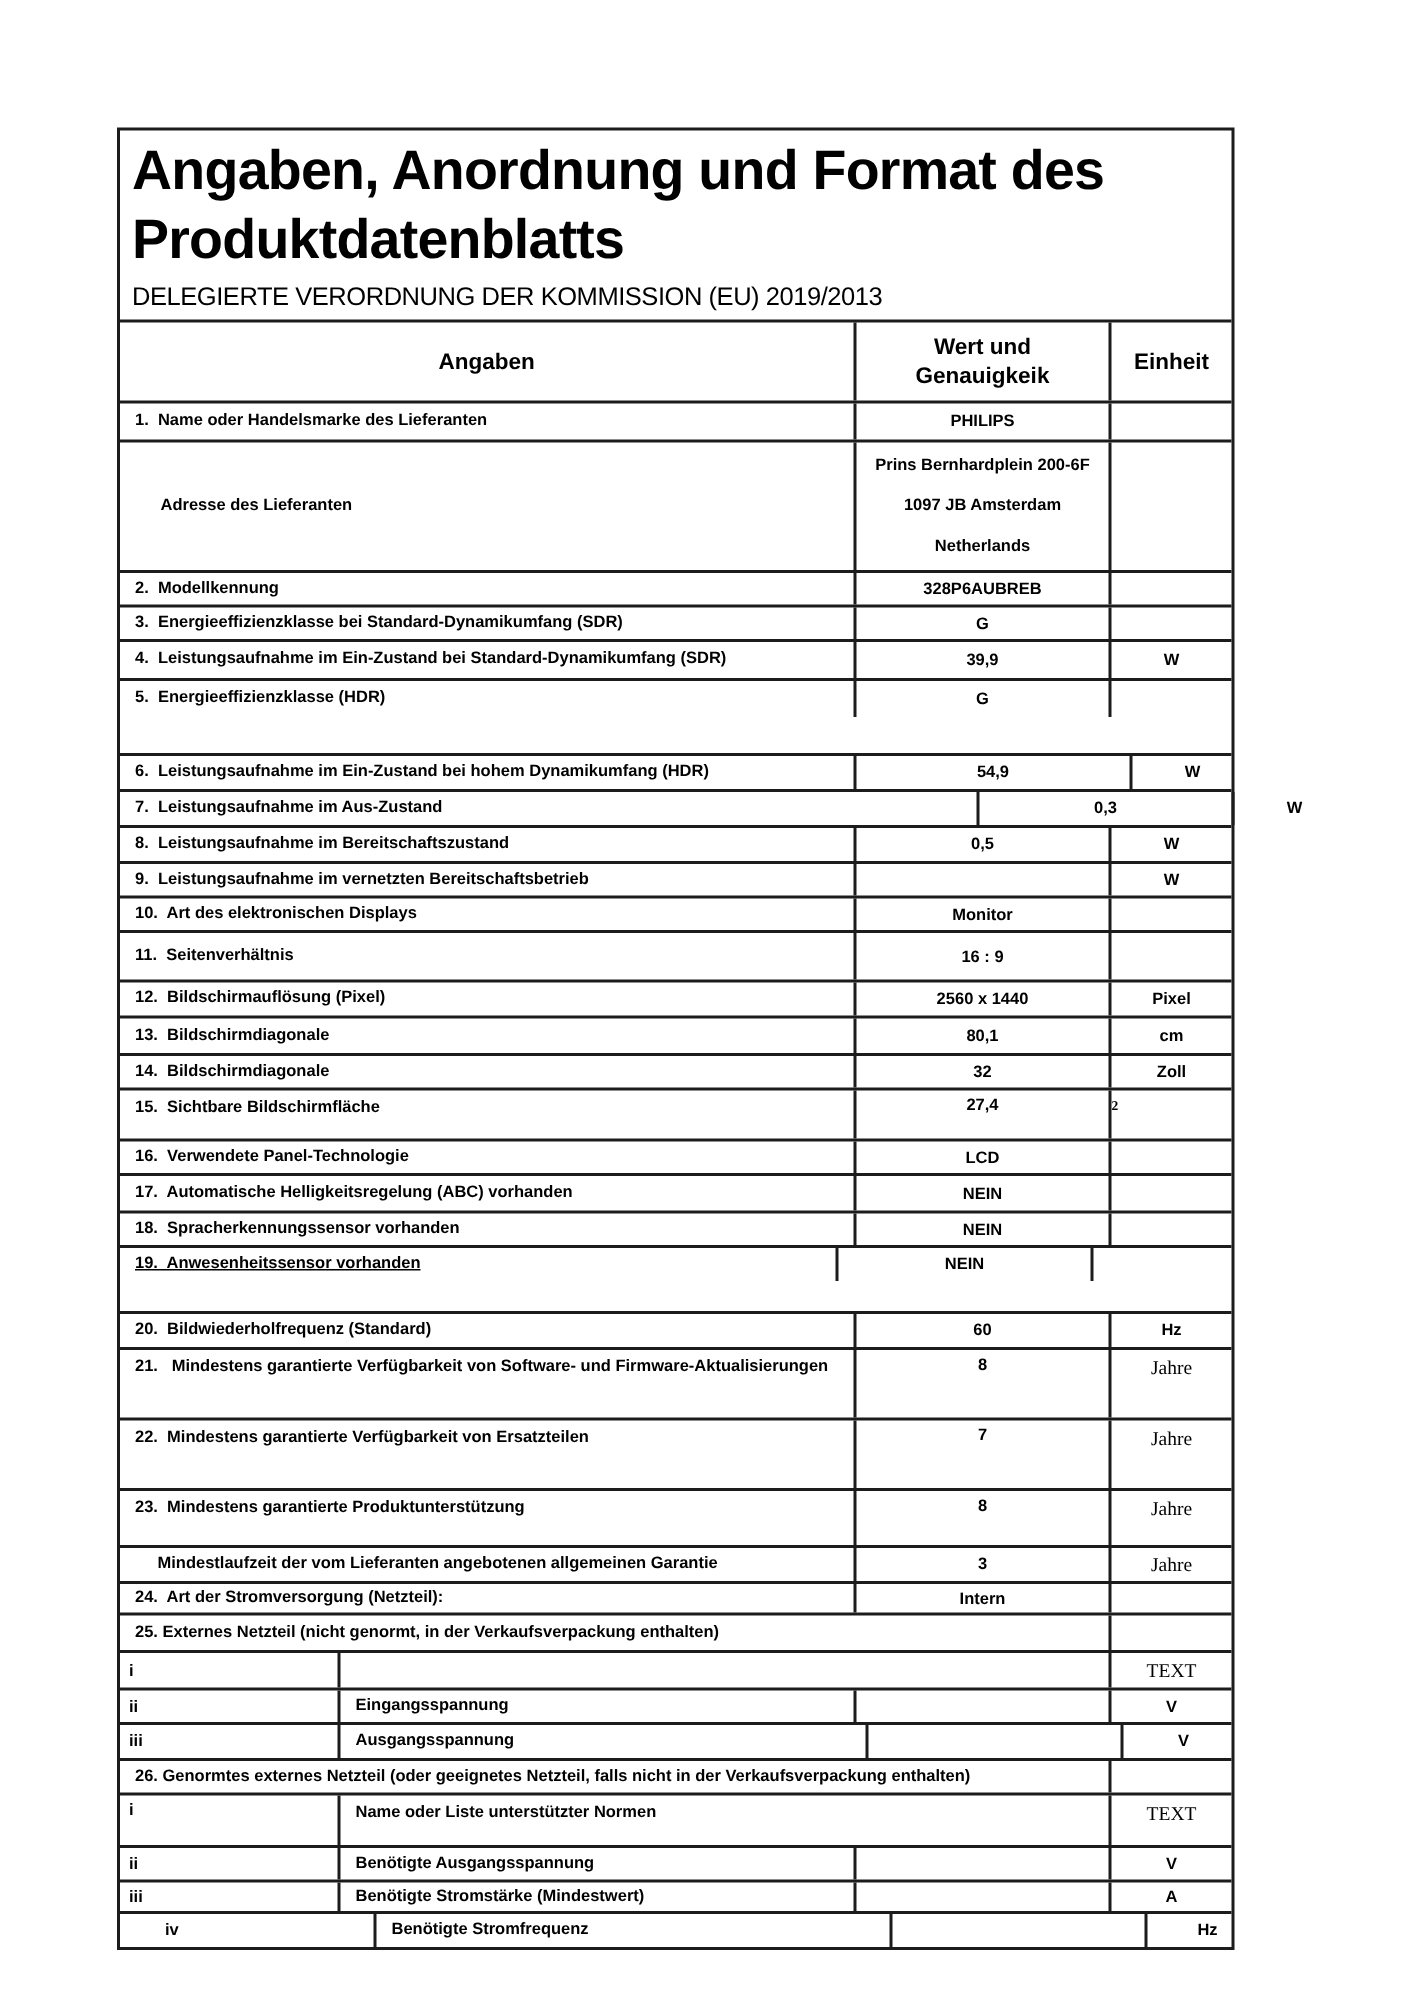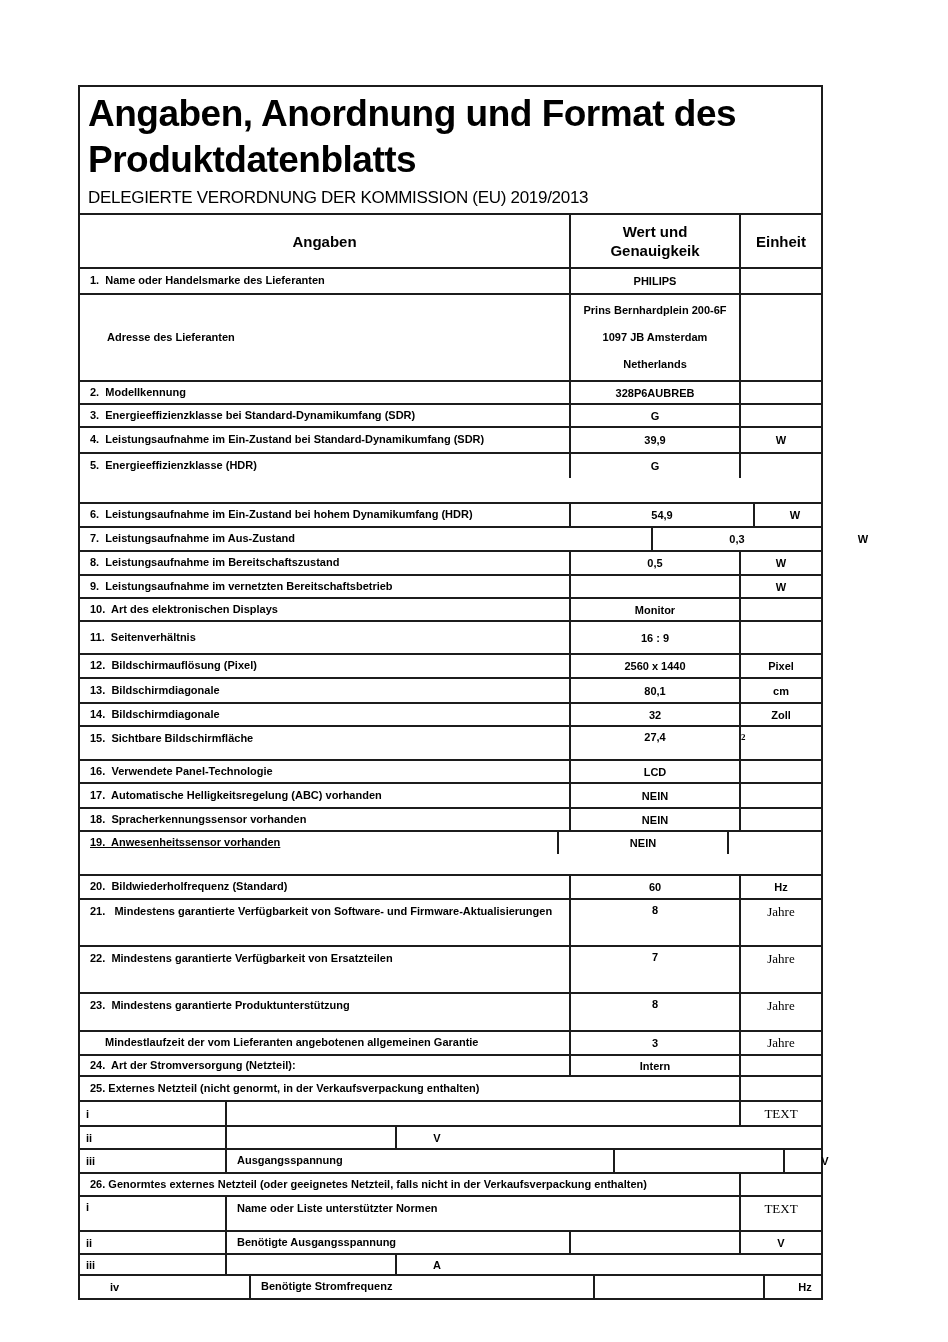--- a/index.html
+++ b/index.html
@@ -197,46 +197,48 @@
         <div class="c lab" style="width: 659px;">25. Externes Netzteil (nicht genormt, in der Verkaufsverpackung enthalten)</div>
         <div class="c unit" style="width: 82px;"></div>
       </div>
       <div class="trow" style="height: 25px;">
         <div class="c num" style="width: 145px;">i</div>
         <div class="c lab" style="width: 514px;"></div>
         <div class="c unit serif" style="width: 82px;">TEXT</div>
       </div>
       <div class="trow" style="height: 23px;">
         <div class="c num" style="width: 145px;">ii</div>
+        <div class="c lab" style="width: 344px;">Eingangsspannung</div>
         <div class="c val" style="width: 170px;"></div>
         <div class="c unit" style="width: 82px;">V</div>
       </div>
       <div class="trow" style="height: 24px;">
         <div class="c num" style="width: 145px;">iii</div>
-        <div class="c lab" style="width: 388px;">Ausgangsspannung</div>
+        <div class="c lab" style="width: 352px;">Ausgangsspannung</div>
         <div class="c val" style="width: 170px;"></div>
         <div class="c unit" style="width: 82px;">V</div>
       </div>
       <div class="trow" style="height: 23px;">
         <div class="c lab" style="width: 659px;">26. Genormtes externes Netzteil (oder geeignetes Netzteil, falls nicht in der Verkaufsverpackung enthalten)</div>
         <div class="c unit" style="width: 82px;"></div>
       </div>
       <div class="trow top" style="height: 35px;">
         <div class="c num" style="width: 145px;">i</div>
         <div class="c lab" style="width: 514px;">Name oder Liste unterstützter Normen</div>
         <div class="c unit serif" style="width: 82px;">TEXT</div>
       </div>
       <div class="trow" style="height: 23px;">
         <div class="c num" style="width: 145px;">ii</div>
         <div class="c lab" style="width: 344px;">Benötigte Ausgangsspannung</div>
         <div class="c val" style="width: 170px;"></div>
         <div class="c unit" style="width: 82px;">V</div>
       </div>
       <div class="trow" style="height: 21px;">
         <div class="c num" style="width: 145px;">iii</div>
+        <div class="c lab" style="width: 344px;">Benötigte Stromstärke (Mindestwert)</div>
         <div class="c val" style="width: 170px;"></div>
         <div class="c unit" style="width: 82px;">A</div>
       </div>
       <div class="trow" style="height: 24px; padding-left: 24px;">
         <div class="c num" style="width: 145px;">iv</div>
         <div class="c lab" style="width: 344px;">Benötigte Stromfrequenz</div>
         <div class="c val" style="width: 170px;"></div>
         <div class="c unit" style="width: 82px;">Hz</div>
       </div>
     </div>

